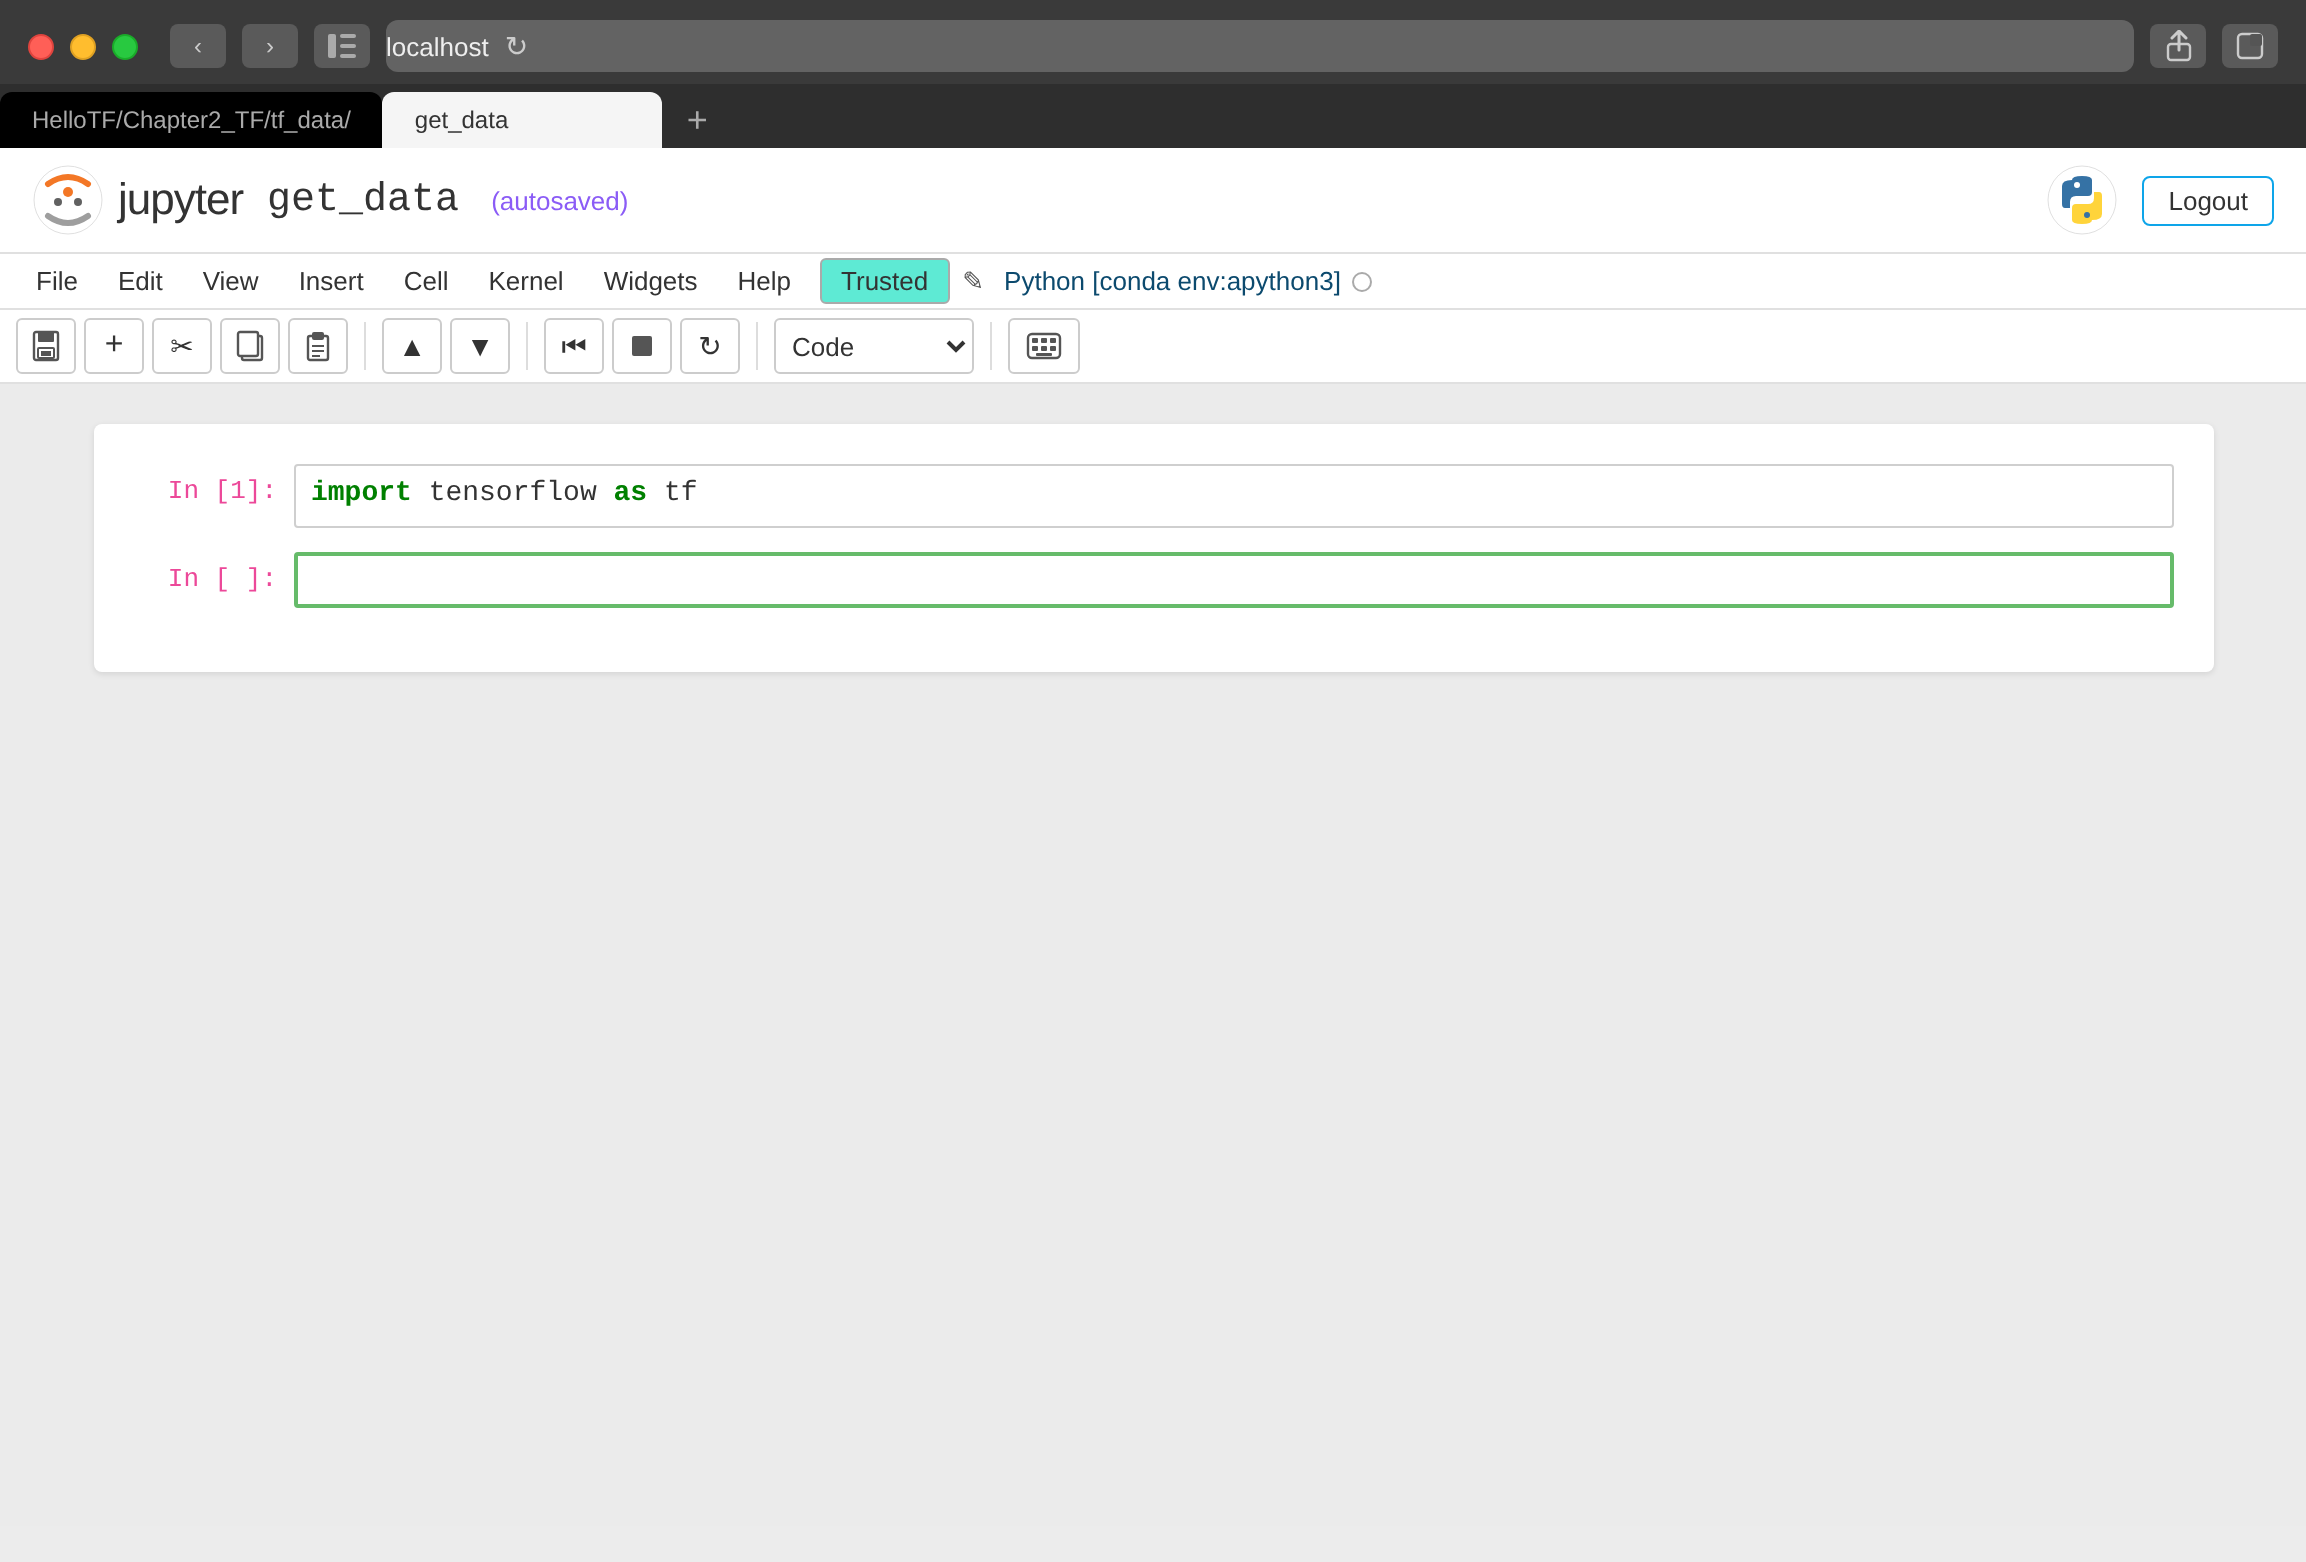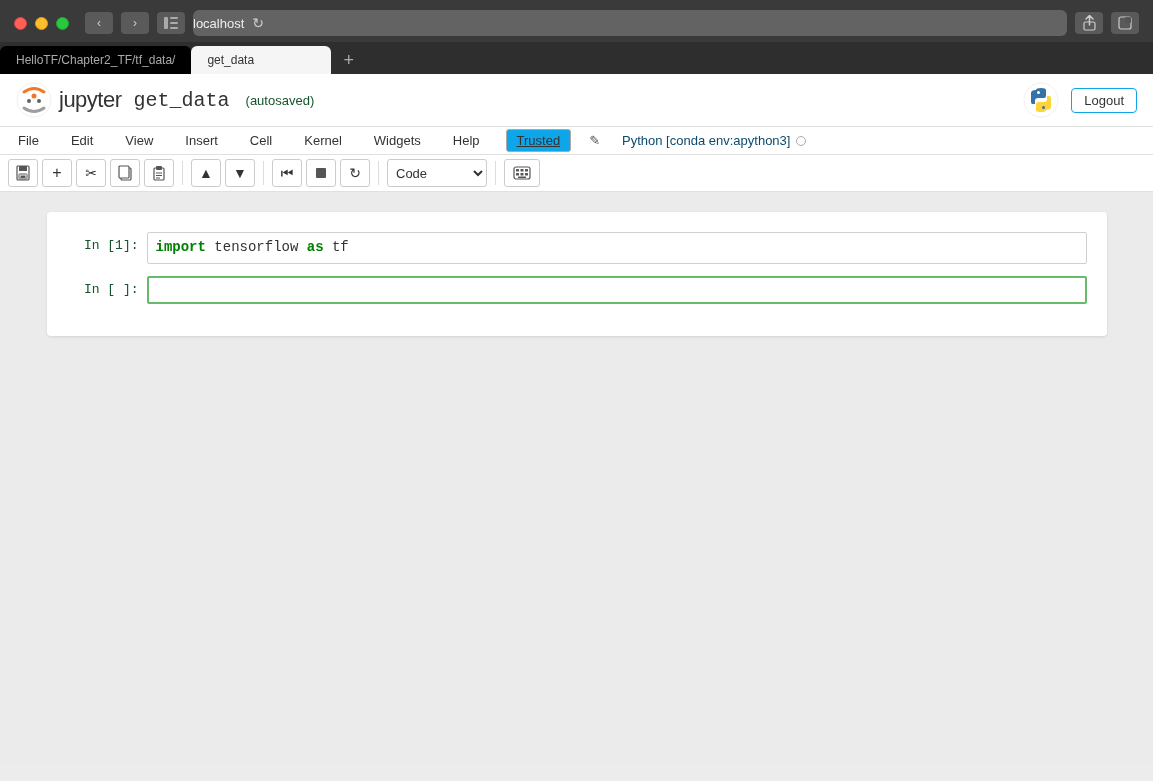--- a/index.html
+++ b/index.html
@@ -26,46 +26,46 @@
     .tab-add { margin-left: 4px; background: none; border: none; color: #aaa; font-size: 18px; cursor: pointer; padding: 0 8px; height: 28px; display: flex; align-items: center; }
 
     
     .jupyter-app { background: #f5f5f5; height: calc(781px - 32px - 60px); display: flex; flex-direction: column; }
 
     .jupyter-header { background: white; border-bottom: 1px solid #e0e0e0; padding: 8px 16px; display: flex; align-items: center; gap: 12px; }
     .jupyter-logo { display: flex; align-items: center; gap: 7px; }
     .jupyter-logo-icon { width: 36px; height: 36px; }
     .jupyter-logo-text { font-size: 22px; font-weight: 300; color: #333; letter-spacing: -0.5px; }
     .jupyter-notebook-title { font-size: 20px; font-weight: 400; color: #333; font-family: 'Courier New', monospace; }
-    .jupyter-autosaved { font-size: 13px; color: #14532d; margin-left: 4px; }
+    .jupyter-autosaved { font-size: 13px; color: #8b5cf6; margin-left: 4px; }
     .header-spacer { flex: 1; }
     .python-logo { width: 36px; height: 36px; }
     .logout-btn { background: white; border: 1px solid #0ea5e9; border-radius: 4px; padding: 4px 12px; font-size: 13px; cursor: pointer; color: #333; }
 
     
-    .jupyter-menubar { background: white; border-bottom: 1px solid #e0e0e0; display: flex; align-items: center; padding: 2px 8px; gap: 12px; }
+    .jupyter-menubar { background: white; border-bottom: 1px solid #e0e0e0; display: flex; align-items: center; padding: 2px 8px; gap: 0; }
     .menu-item { padding: 4px 10px; font-size: 13px; color: #333; cursor: pointer; border-radius: 3px; }
-    .trusted-btn { background: #0ea5e9; border: 1px solid #aaa; border-radius: 3px; padding: 3px 10px; font-size: 13px; cursor: pointer; color: #333; margin-left: 4px; text-decoration: underline; }
+    .trusted-btn { background: #5eead4; border: 1px solid #aaa; border-radius: 3px; padding: 3px 10px; font-size: 13px; cursor: pointer; color: #333; margin-left: 4px; }
     .edit-icon { padding: 4px 6px; cursor: pointer; color: #555; font-size: 13px; }
     .kernel-status { display: flex; align-items: center; gap: 6px; margin-left: 4px; font-size: 13px; color: #0c4a6e; }
     .kernel-circle { width: 10px; height: 10px; border-radius: 50%; border: 1px solid #aaa; background: white; }
 
     
     .jupyter-toolbar { background: white; border-bottom: 1px solid #e0e0e0; display: flex; align-items: center; padding: 4px 8px; gap: 4px; }
     .toolbar-btn { background: white; border: 1px solid #ccc; border-radius: 3px; width: 30px; height: 28px; display: flex; align-items: center; justify-content: center; cursor: pointer; font-size: 14px; color: #333; }
     .toolbar-separator { width: 1px; height: 24px; background: #ddd; margin: 0 4px; }
     .cell-type-select { border: 1px solid #ccc; border-radius: 3px; height: 28px; padding: 0 4px; font-size: 13px; color: #333; background: white; cursor: pointer; width: 100px; }
     .keyboard-btn { background: white; border: 1px solid #ccc; border-radius: 3px; height: 28px; padding: 0 8px; display: flex; align-items: center; justify-content: center; cursor: pointer; font-size: 16px; color: #555; }
 
     
     .notebook-content { flex: 1; background: #ebebeb; padding: 20px; overflow-y: auto; }
     .notebook-inner { background: white; border-radius: 4px; padding: 20px; max-width: 1060px; margin: 0 auto; box-shadow: 0 1px 3px rgba(0,0,0,0.1); }
 
     .cell { display: flex; margin-bottom: 12px; align-items: flex-start; }
-    .cell-label { font-family: 'Courier New', monospace; font-size: 13px; color: #14532d; min-width: 80px; padding-top: 6px; text-align: right; padding-right: 8px; flex-shrink: 0; }
+    .cell-label { font-family: 'Courier New', monospace; font-size: 13px; color: #ec4899; min-width: 80px; padding-top: 6px; text-align: right; padding-right: 8px; flex-shrink: 0; }
     .cell-content { flex: 1; }
     .code-cell { border: 1px solid #cfcfcf; border-radius: 2px; background: white; padding: 6px 8px; font-family: 'Courier New', monospace; font-size: 14px; min-height: 32px; }
     .output-cell { padding: 4px 8px 4px 8px; font-family: 'Courier New', monospace; font-size: 14px; color: #333; }
 
     .kw-import { color: #008000; font-weight: bold; }
     .kw-as { color: #008000; font-weight: bold; }
     .kw-print { color: #008000; }
     .paren { color: #666; }
     .code-normal { color: #333; }
 

